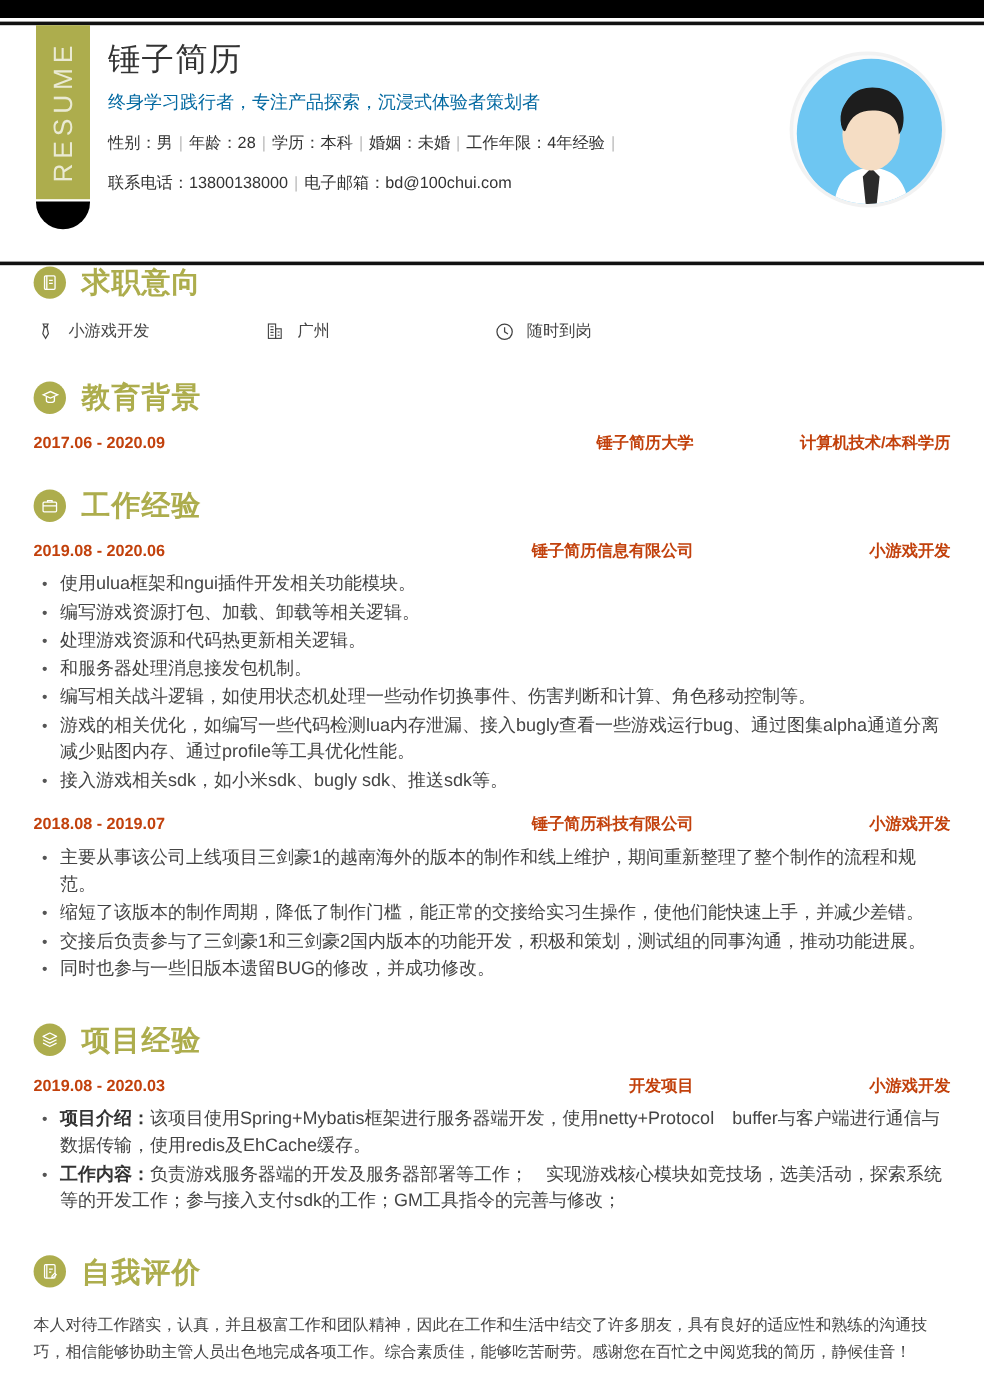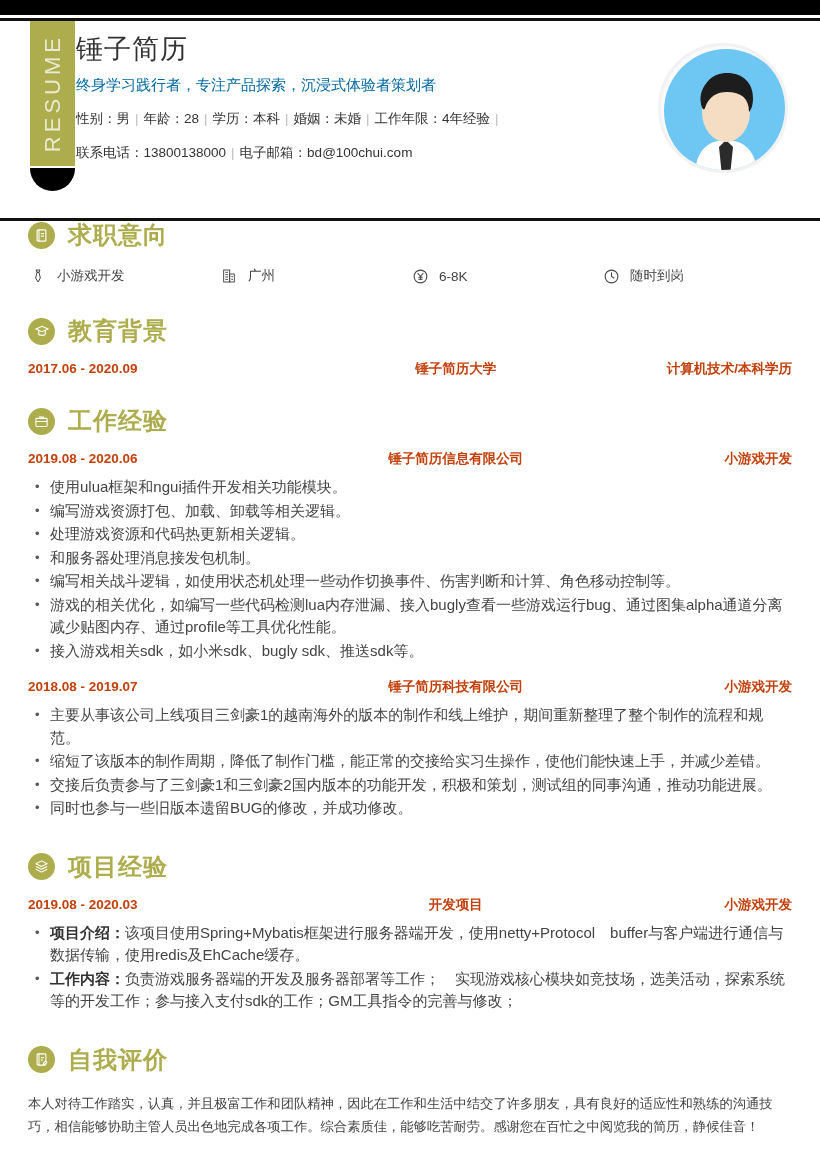--- a/index.html
+++ b/index.html
@@ -30,21 +30,21 @@
     transform: rotate(180deg);
     color:#f0f0e0; font-size:22px; letter-spacing:4px; font-weight:400;
     opacity:.92;
   }
   .resume-cap {
     position:absolute; left:30px; top:147px; width:45px; height:23px;
     background:#000;
     border-radius: 0 0 24px 24px;
   }
 
-  .header-text { position:absolute; left:76px; top:10px; width:540px; }
+  .header-text { position:absolute; left:90px; top:10px; width:540px; }
   .name { font-size:27px; color:#333; font-weight:400; letter-spacing:1px; }
   .tagline { margin-top:9px; font-size:15px; color:#0369a1; }
   .info-line { margin-top:13px; font-size:13.5px; color:#333; line-height:21px; }
   .info-line .sep { color:#bbb; margin:0 5px; }
 
   .avatar {
     position:absolute; left:658px; top:22px; width:130px; height:130px;
     border-radius:50%; background:#fafafa;
     border:3px solid #f2f2f2;
     overflow:hidden;
@@ -64,21 +64,21 @@
   .sec-title { margin-left:13px; font-size:24px; font-weight:700; color:#adad4d; letter-spacing:1px; }
 
   
   .intent-row { display:flex; margin-top:8px; margin-bottom:22px; }
   .intent-item { width:25%; display:flex; align-items:center; font-size:13.5px; color:#444; }
   .intent-item .ii-icon { width:20px; height:20px; flex:0 0 auto; display:flex; align-items:center; justify-content:center; margin-right:9px; }
 
   
   .entry-head { display:flex; align-items:baseline; font-size:13.5px; font-weight:700; color:#c2410c; margin-top:6px; }
   .eh-date { width:40%; text-align:left; }
-  .eh-mid  { width:32%; text-align:center; }
+  .eh-mid  { width:32%; text-align:right; }
   .eh-right{ width:28%; text-align:right; }
 
   ul.bullets { list-style:none; margin:8px 0 4px 0; }
   ul.bullets li {
     position:relative; padding-left:22px; font-size:15px; line-height:22.5px; color:#444;
     margin-bottom:1px;
   }
   ul.bullets li::before {
     content:"•"; position:absolute; left:7px; top:0; color:#555; font-size:13px;
   }
@@ -161,29 +161,20 @@
               <line x1="15.5" y1="13" x2="18" y2="13"></line>
               <line x1="15.5" y1="17" x2="18" y2="17"></line>
             </svg>
           </span>
           <span>广州</span>
         </div>
         <div class="intent-item">
           <span class="ii-icon">
             <svg width="17" height="17" viewBox="0 0 24 24" fill="none" stroke="#444" stroke-width="1.5">
               <circle cx="12" cy="12" r="9"></circle>
-              <path d="M8 7l4 5 4-5M9 13h6M9 16h6M12 12v5" stroke-width="1.5"></path>
-            </svg>
-          </span>
-          <span>6-8K</span>
-        </div>
-        <div class="intent-item">
-          <span class="ii-icon">
-            <svg width="17" height="17" viewBox="0 0 24 24" fill="none" stroke="#444" stroke-width="1.5">
-              <circle cx="12" cy="12" r="9"></circle>
               <path d="M12 6.5V12l4 2.5"></path>
             </svg>
           </span>
           <span>随时到岗</span>
         </div>
       </div>
     </div>
 
     <div class="section">
       <div class="sec-head">

